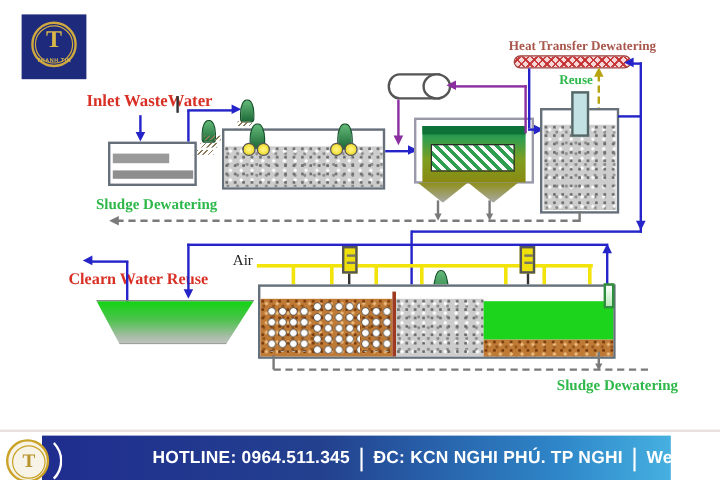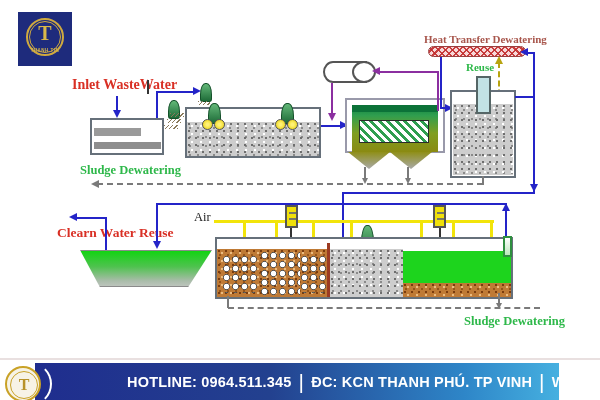--- a/index.html
+++ b/index.html
@@ -242,21 +242,21 @@
   <div class="dashv" style="left:227px;top:296px;height:12px;"></div>
   <div class="dash" style="left:228px;top:307px;width:312px;"></div>
   <div class="dashv" style="left:498px;top:293px;height:11px;"></div>
   <div class="a a-dn cg sm" style="left:496px;top:303px;"></div>
 
   <div class="abs" style="left:0;top:358px;width:600px;height:2px;background:#e9e0e0;"></div>
   <div id="footer">
     <div id="footer-text">
       <span>HOTLINE: 0964.511.345</span>
       <span class="fdiv">|</span>
-      <span>ĐC: KCN THANH PHÚ. TP VINH</span>
+      <span>ĐC: KCN NGHI PHÚ. TP NGHI</span>
       <span class="fdiv">|</span>
       <span>Web: thanhtin.net</span>
     </div>
   </div>
   <div id="farc"></div>
   <div id="flogo">
     <div class="inner">T</div>
   </div>
 
 </div>

